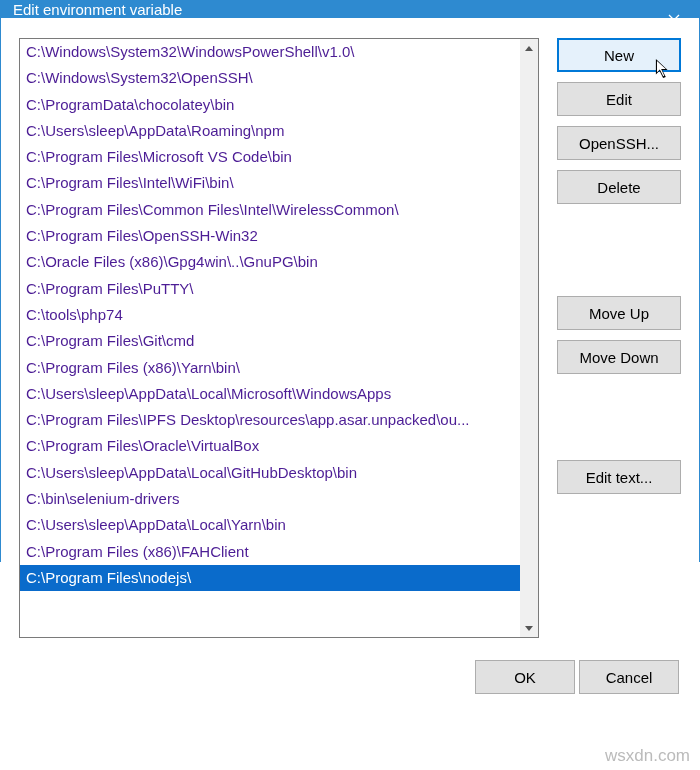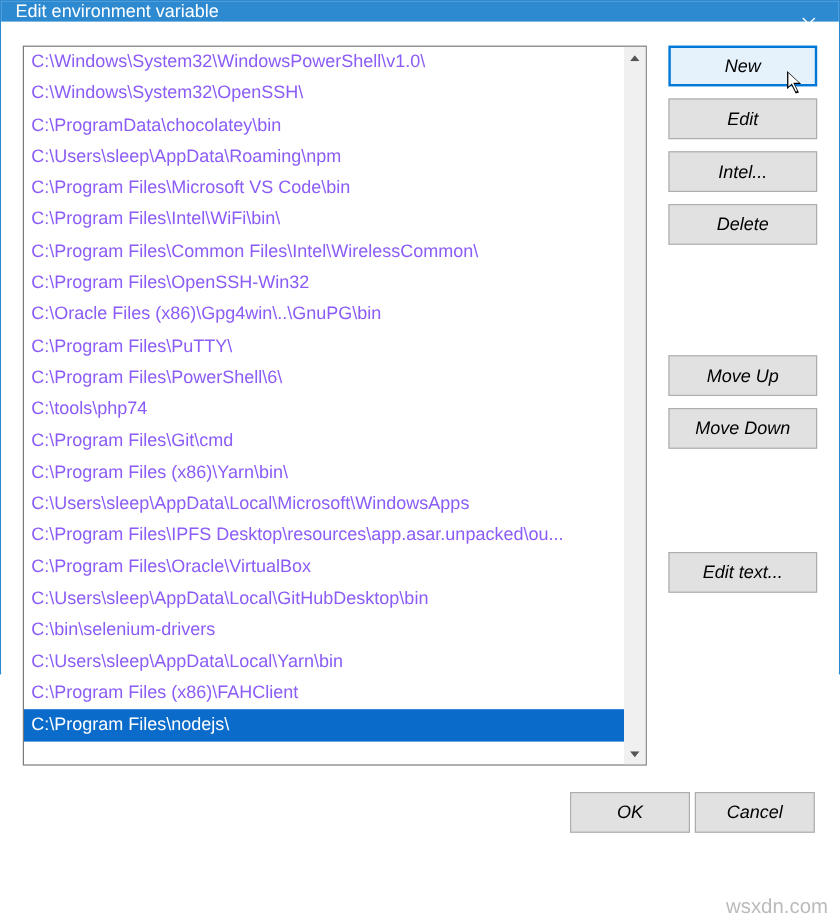--- a/index.html
+++ b/index.html
@@ -56,21 +56,21 @@
     overflow: hidden;
   }
   .list-item {
     height: 26.3px;
     line-height: 26.3px;
     padding: 0 6px;
     white-space: nowrap;
     overflow: hidden;
     text-overflow: ellipsis;
     font-size: 15px;
-    color: #8b5cf6;
+    color: #4c1d95;
   }
   .list-item.selected {
     background: #0a6bcb;
     color: #fff;
   }
   .scrollbar {
     position: absolute; top:0; right:0; bottom:0; width:18px;
     background: #f0f0f0;
     display:flex; flex-direction:column; align-items:center;
   }
@@ -92,21 +92,20 @@
   .btn {
     height: 34px;
     border: 1px solid #adadad;
     background: #e1e1e1;
     font-family: inherit;
     font-size: 15px;
     color: #000;
     cursor: pointer;
     text-align: center;
     padding: 0;
-    font-style: italic;
   }
   .btn.focus {
     border: 2px solid #0078d7;
     background: #e5f1fb;
   }
   .spacer-lg { height: 72px; }
   .spacer-md { height: 66px; }
   .cursor {
     position:absolute; width:18px; height:22px;
     pointer-events:none; z-index:5;
@@ -144,21 +143,20 @@
             <div class="list-item">C:\Windows\System32\WindowsPowerShell\v1.0\</div>
             <div class="list-item">C:\Windows\System32\OpenSSH\</div>
             <div class="list-item">C:\ProgramData\chocolatey\bin</div>
             <div class="list-item">C:\Users\sleep\AppData\Roaming\npm</div>
             <div class="list-item">C:\Program Files\Microsoft VS Code\bin</div>
             <div class="list-item">C:\Program Files\Intel\WiFi\bin\</div>
             <div class="list-item">C:\Program Files\Common Files\Intel\WirelessCommon\</div>
             <div class="list-item">C:\Program Files\OpenSSH-Win32</div>
             <div class="list-item">C:\Oracle Files (x86)\Gpg4win\..\GnuPG\bin</div>
             <div class="list-item">C:\Program Files\PuTTY\</div>
-            <div class="list-item">C:\Program Files\PowerShell\6\</div>
             <div class="list-item">C:\tools\php74</div>
             <div class="list-item">C:\Program Files\Git\cmd</div>
             <div class="list-item">C:\Program Files (x86)\Yarn\bin\</div>
             <div class="list-item">C:\Users\sleep\AppData\Local\Microsoft\WindowsApps</div>
             <div class="list-item">C:\Program Files\IPFS Desktop\resources\app.asar.unpacked\ou...</div>
             <div class="list-item">C:\Program Files\Oracle\VirtualBox</div>
             <div class="list-item">C:\Users\sleep\AppData\Local\GitHubDesktop\bin</div>
             <div class="list-item">C:\bin\selenium-drivers</div>
             <div class="list-item">C:\Users\sleep\AppData\Local\Yarn\bin</div>
             <div class="list-item">C:\Program Files (x86)\FAHClient</div>
@@ -181,21 +179,21 @@
         </div>
       </div>
 
       <div class="side-buttons" style="position:relative;">
         <button class="btn focus">New</button>
         <svg class="cursor" style="top:20px; left:98px;" viewBox="0 0 20 24">
           <polygon points="1,1 1,18 5,14 9,22 12,21 8,13 14,13" fill="#000"></polygon>
           <polygon points="2.2,3 2.2,15.5 5.4,12.6 9.1,20.1 10.4,19.6 6.8,12 12,12" fill="#fff"></polygon>
         </svg>
         <button class="btn">Edit</button>
-        <button class="btn">Intel...</button>
+        <button class="btn">OpenSSH...</button>
         <button class="btn">Delete</button>
         <div class="spacer-lg"></div>
         <button class="btn">Move Up</button>
         <button class="btn">Move Down</button>
         <div class="spacer-md"></div>
         <button class="btn">Edit text...</button>
       </div>
 
     </div>
 

